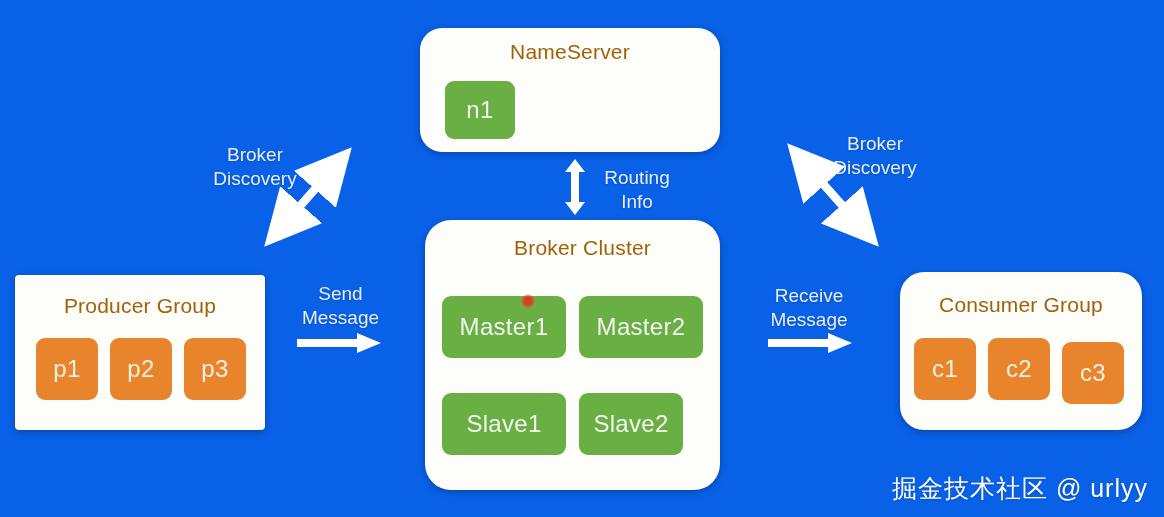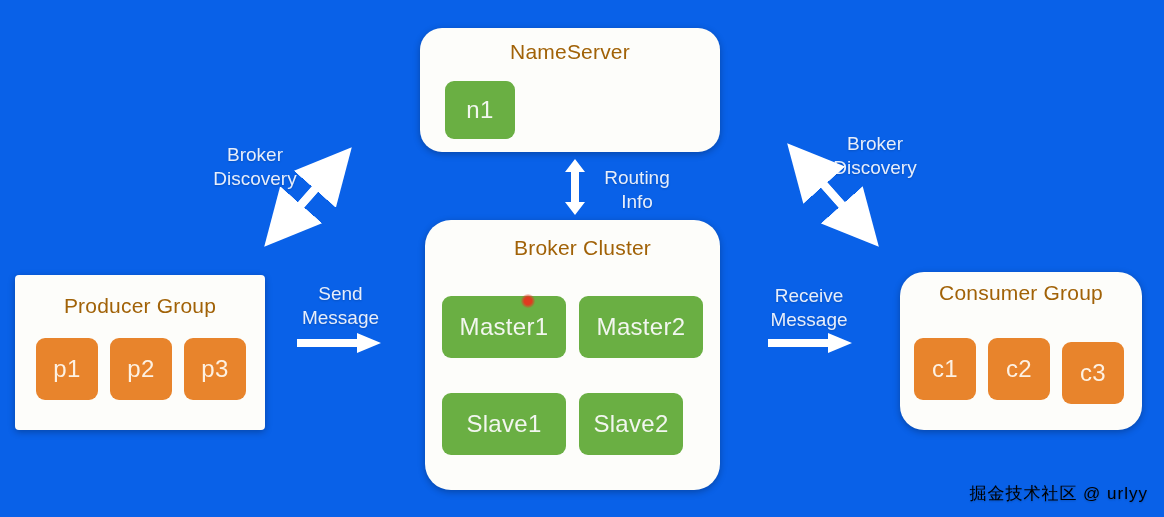--- a/index.html
+++ b/index.html
@@ -59,21 +59,21 @@
   #ns-card .card-title { top: 12px; }
 
   
   #bk-card  { left: 425px; top: 220px; width: 295px; height: 270px; border-radius: 26px; }
   #bk-card .card-title { top: 16px; padding-left: 20px; }
 
   
   #pg-card  { left: 15px;  top: 275px; width: 250px; height: 155px; border-radius: 4px; }
   #pg-card .card-title { top: 19px; }
   #cg-card  { left: 900px; top: 272px; width: 242px; height: 158px; border-radius: 24px; }
-  #cg-card .card-title { top: 9px; }
+  #cg-card .card-title { top: 21px; }
 
   
   #pointer-dot {
     position: absolute;
     left: 521px;
     top: 294px;
     width: 14px;
     height: 14px;
     border-radius: 50%;
     background: radial-gradient(circle at 50% 50%, #e03a20 0%, #e03a20 38%, rgba(224,58,32,.45) 58%, rgba(224,58,32,0) 78%);
@@ -90,22 +90,22 @@
     white-space: pre-line;
     text-shadow: 0 1px 2px rgba(0,0,0,.18);
   }
   .arrow-svg { position: absolute; overflow: visible; }
 
   
   #watermark {
     position: absolute;
     right: 16px;
     bottom: 12px;
-    color: #000000;
-    font-size: 17px;
+    color: #ffffff;
+    font-size: 25px;
     letter-spacing: 1px;
     white-space: nowrap;
     text-shadow: 0 1px 2px rgba(0,0,0,.2);
   }
 </style>
 </head>
 <body>
 
 <div id="stage">
 

